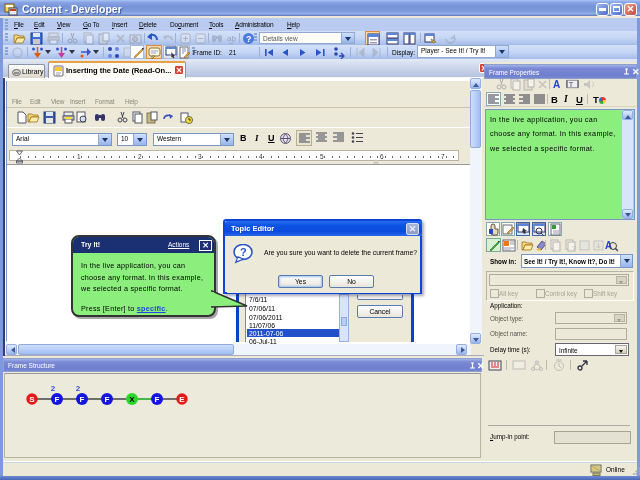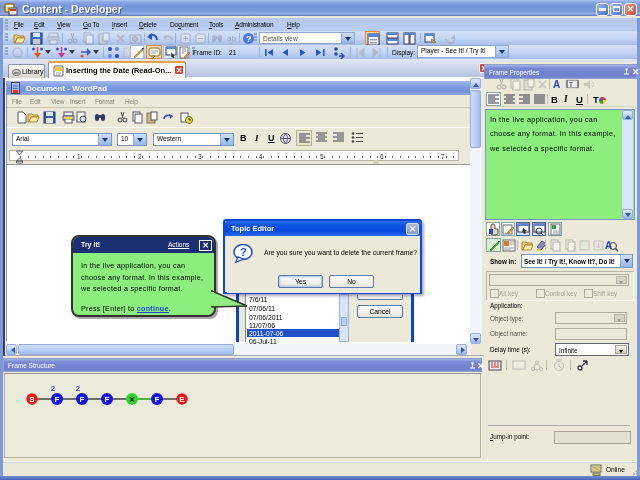--- a/index.html
+++ b/index.html
@@ -312,29 +312,20 @@
       </svg>
       <span style="position:absolute;left:17px;top:3px;white-space:nowrap;">Inserting the Date (Read-On...</span>
       <span class="redx" style="position:absolute;left:125px;top:2px;width:10px;height:10px;font-size:8px;line-height:9px;">✕</span>
     </div>
  <div class="abs redx" style="left:476px;top:4px;width:10px;height:10px;font-size:8px;line-height:9px;">✕</div>
 </div>
 
 <div class="abs" id="view">
 
  <div class="abs" style="left:1px;top:3px;width:464px;height:260px;background:#ece9d8;border-left:1px solid #7a96d8;">
-  <div class="abs" style="left:0;top:0;width:464px;height:14px;background:linear-gradient(#a2bcf0 0%,#7a98df 45%,#7593dc 75%,#8fa9e6 100%);color:#fff;font-weight:bold;font-size:8px;">
-    <svg class="abs" style="left:3px;top:1px" width="11" height="12" viewBox="0 0 11 12">
-          <rect x="1.5" y="0.5" width="8" height="11" fill="#fff" stroke="#445"></rect>
-          <path d="M2.5 1.5h6v6h-6z" fill="#4a76d8"></path>
-          <path d="M2.5 8h6v3h-6z" fill="#d03a2a"></path>
-          <path d="M3 2.5h5M3 4h5M3 5.5h5" stroke="#b8d0f8" stroke-width=".7"></path>
-        </svg>
-    <span class="abs" style="left:19px;top:3px;">Document - WordPad</span>
-  </div>
   <div class="abs" style="left:0;top:14px;width:464px;height:13px;border-bottom:1px solid #c8c4b0;color:#8a887a;">
     <span class="abs wm" style="left:5px;">File</span>
         <span class="abs wm" style="left:23px;">Edit</span>
         <span class="abs wm" style="left:44px;">View</span>
         <span class="abs wm" style="left:63px;">Insert</span>
         <span class="abs wm" style="left:88px;">Format</span>
         <span class="abs wm" style="left:118px;">Help</span>
   </div>
 
   <div class="abs" style="left:0;top:28px;width:464px;height:18px;">
@@ -492,21 +483,21 @@
  <div class="abs" style="left:121px;top:11px;width:46px;height:13px;background:linear-gradient(#fefefe,#e8e5da);border:1px solid #5a7ab0;border-radius:2px;font-size:6.8px;text-align:center;line-height:12px;">Cancel</div>
 </div>
 
 <div class="abs" id="bubble" style="left:71px;top:235px;width:145px;height:82px;background:#8bee7d;border:2px solid #333;border-radius:8px;box-shadow:2px 2px 0 rgba(60,60,60,.45);overflow:hidden;">
  <div class="abs" style="left:0;top:0;width:145px;height:16px;background:#1b2f73;color:#fff;">
    <b class="abs" style="left:8px;top:4px;font-size:7px;">Try It!</b>
    <span class="abs" style="left:95px;top:4px;font-size:6.5px;text-decoration:underline;">Actions</span>
  </div>
  <div class="abs" style="left:126px;top:3px;width:13px;height:11px;background:#1b2f73;border:1px solid #fff;color:#fff;font-size:8px;text-align:center;line-height:10px;font-weight:bold;">✕</div>
  <div class="abs btxt" style="left:8px;top:23px;">In the live application, you can<br>choose any format. In this example,<br>we selected a specific format.</div>
- <div class="abs btxt" style="left:8px;top:66px;">Press [Enter] to <b style="color:#2244dd;text-decoration:underline;">continue</b>.</div>
+ <div class="abs btxt" style="left:8px;top:66px;">Press [Enter] to <b style="color:#2244dd;text-decoration:underline;">specific</b>.</div>
 </div>
 <svg class="abs" style="left:209px;top:288px" width="42" height="24" viewBox="0 0 42 24">
     <path d="M3 3 L38 18 L3 19 Z" fill="#8bee7d" stroke="#333" stroke-width="1.6"></path>
     <path d="M3 4 L3 18" stroke="#8bee7d" stroke-width="4"></path>
   </svg>
 
 <div class="abs" id="topicdlg" style="left:223px;top:219px;width:199px;height:75px;background:#ece9d8;border:2px solid #0a46d8;border-radius:3px 3px 0 0;box-shadow:2px 2px 3px rgba(40,40,90,.4);">
  <div class="abs" style="left:0;top:0;width:197px;height:15px;background:linear-gradient(#2a6cf0 0%,#0c53e4 30%,#0a4ade 70%,#2a68ea 100%);border-radius:2px 2px 0 0;color:#fff;font-weight:bold;font-size:10px;">
   <span class="abs" style="left:6px;top:3px;font-size:7.5px;">Topic Editor</span>
   <div class="abs" style="left:181px;top:2px;width:13px;height:12px;background:linear-gradient(#aab8d8,#8a9cc4);border:1px solid #d8e0f0;border-radius:2px;color:#eef;font-size:9px;text-align:center;line-height:11px;">✕</div>

